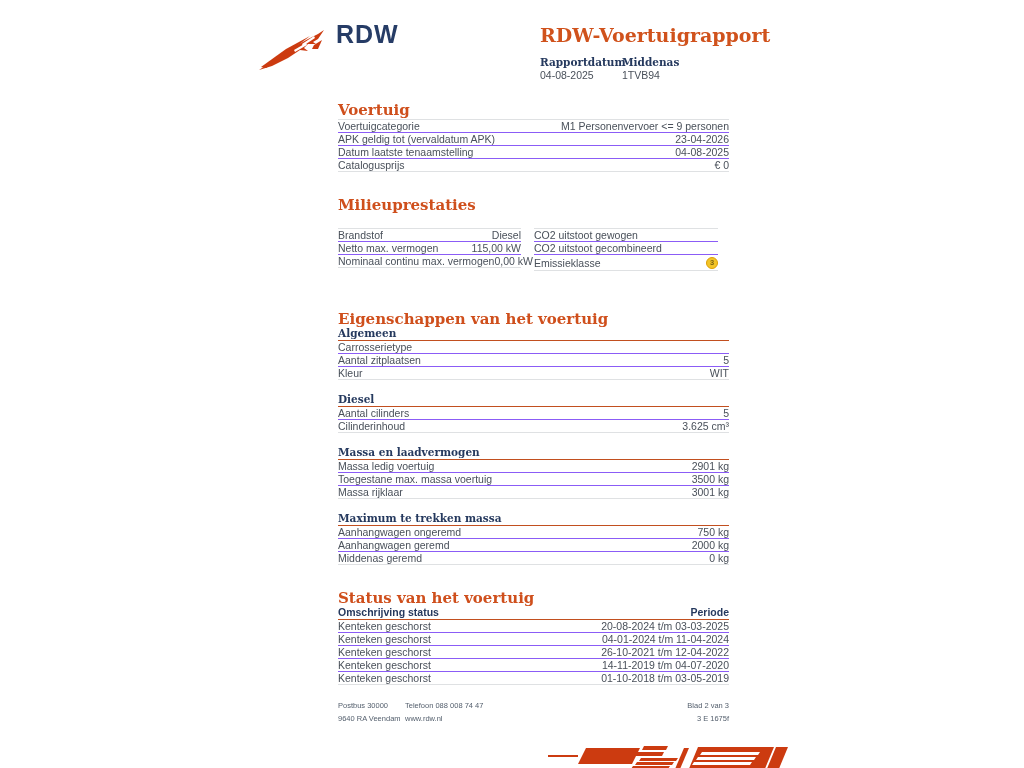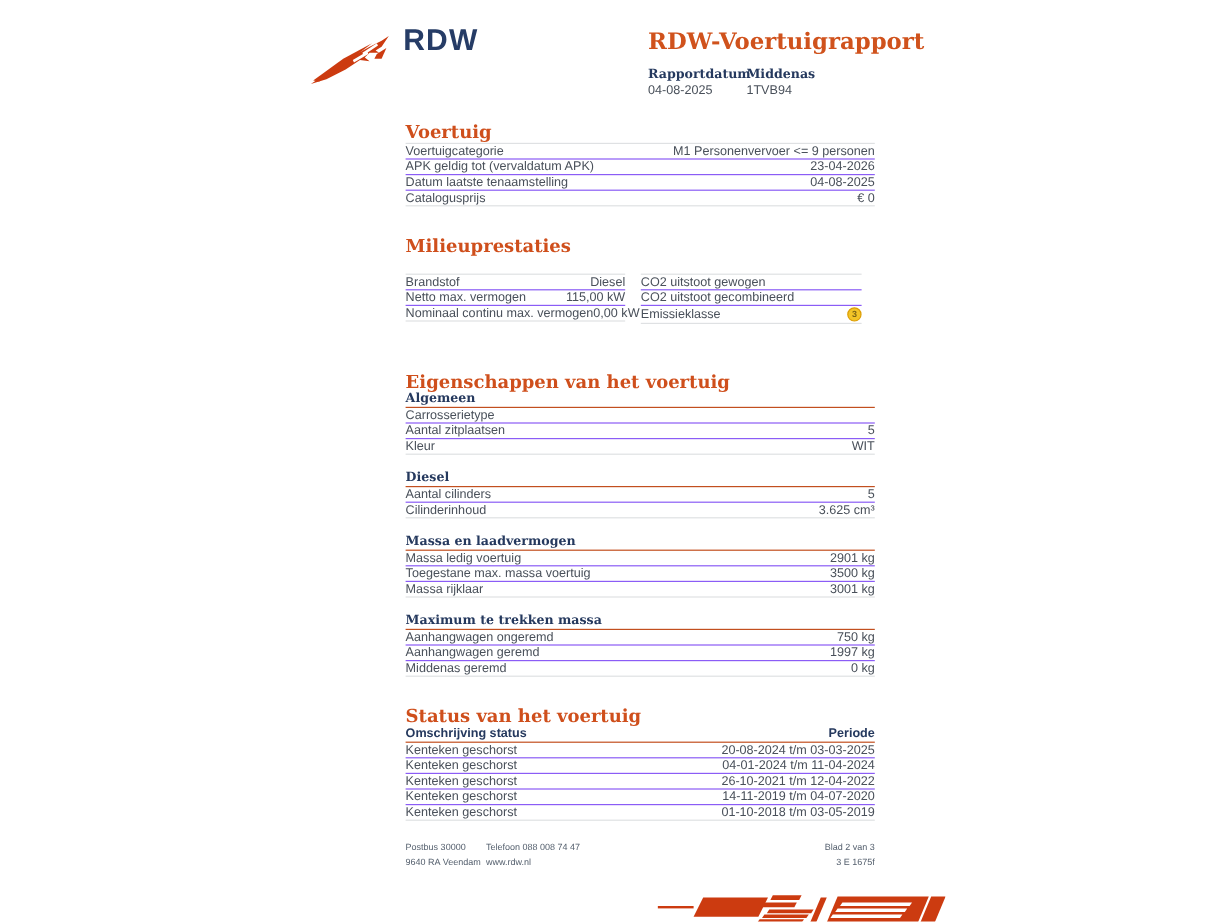--- a/index.html
+++ b/index.html
@@ -214,21 +214,21 @@
           </div>
           <div class="subsection">
             <div class="subhead">Maximum te trekken massa</div>
             <div class="rows">
               <div class="row">
                 <span class="lbl">Aanhangwagen ongeremd</span>
                 <span class="val">750 kg</span>
               </div>
               <div class="row">
                 <span class="lbl">Aanhangwagen geremd</span>
-                <span class="val">1997 kg</span>
+                <span class="val">2000 kg</span>
               </div>
               <div class="row">
                 <span class="lbl">Middenas geremd</span>
                 <span class="val">0 kg</span>
               </div>
             </div>
           </div>
         </div>
     </div>
 

